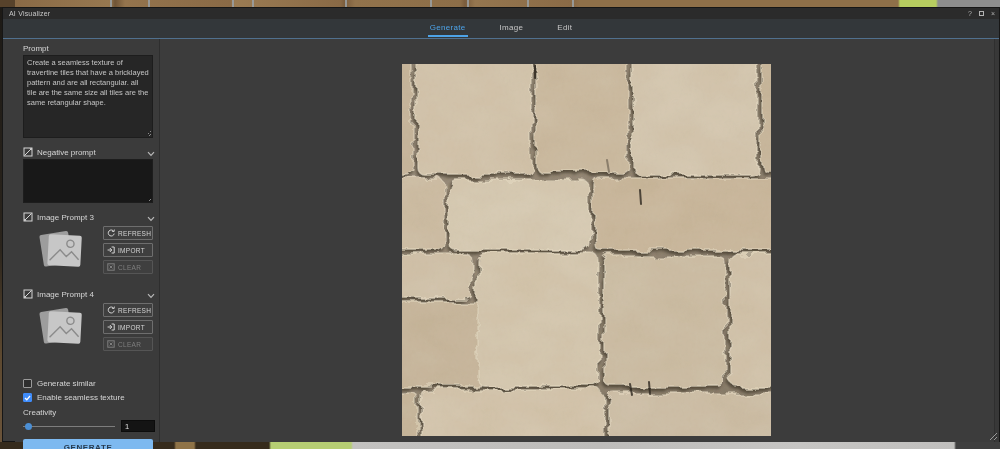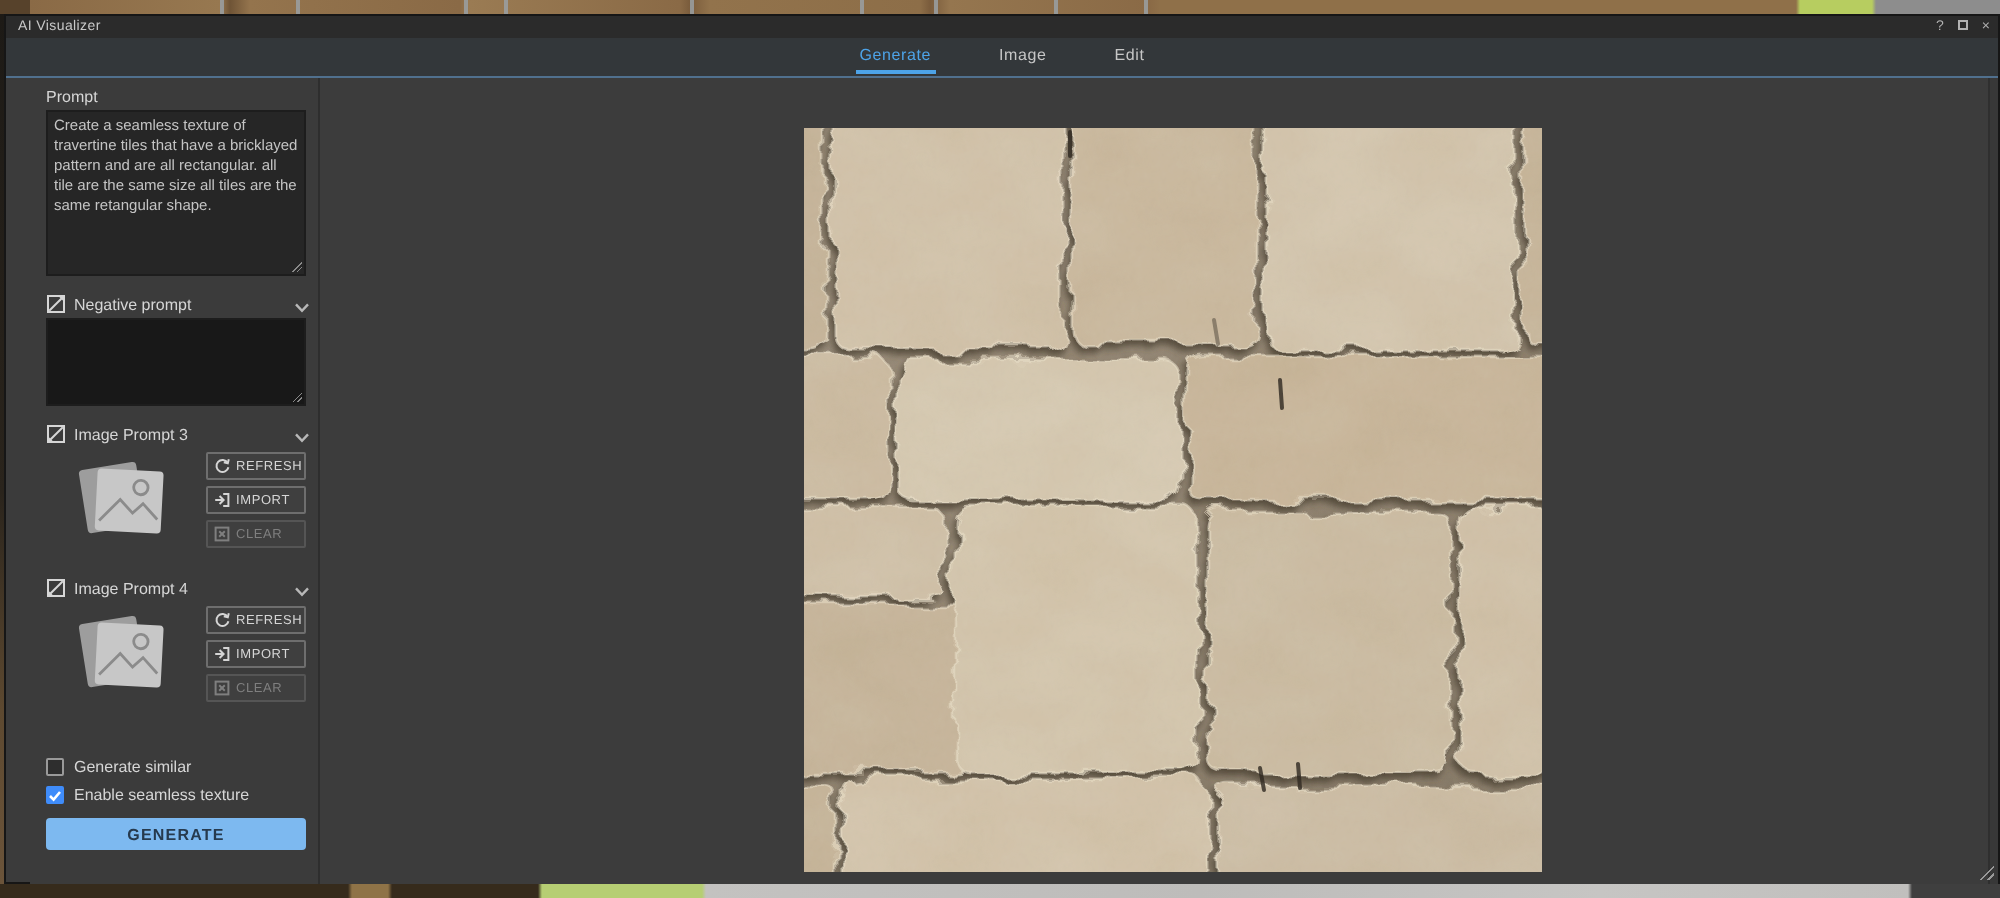--- a/index.html
+++ b/index.html
@@ -255,20 +255,30 @@
         </div>
         <div class="cb-row">
           <span class="cb checked">
             <svg width="7" height="6" viewBox="0 0 7 6">
                 <path d="M1 3 L2.8 4.8 L6 1" fill="none" stroke="#fff" stroke-width="1.3"></path>
               </svg>
           </span>
           <span class="lbl">Enable seamless texture</span>
         </div>
 
+        <div class="creativity">
+          <div class="lbl">Creativity</div>
+          <div class="slider-row">
+            <div class="slider">
+              <div class="track"></div>
+              <div class="handle"></div>
+            </div>
+            <div class="numbox">1</div>
+          </div>
+        </div>
 
         <button class="gen-btn">GENERATE</button>
       </div>
 
       <div class="main">
 
         <svg class="texture" viewBox="0 0 369 372" preserveAspectRatio="none">
           <defs>
             <linearGradient id="groutg" x1="0" y1="0" x2="1" y2="1">
               <stop offset="0" stop-color="#a09381"></stop>

